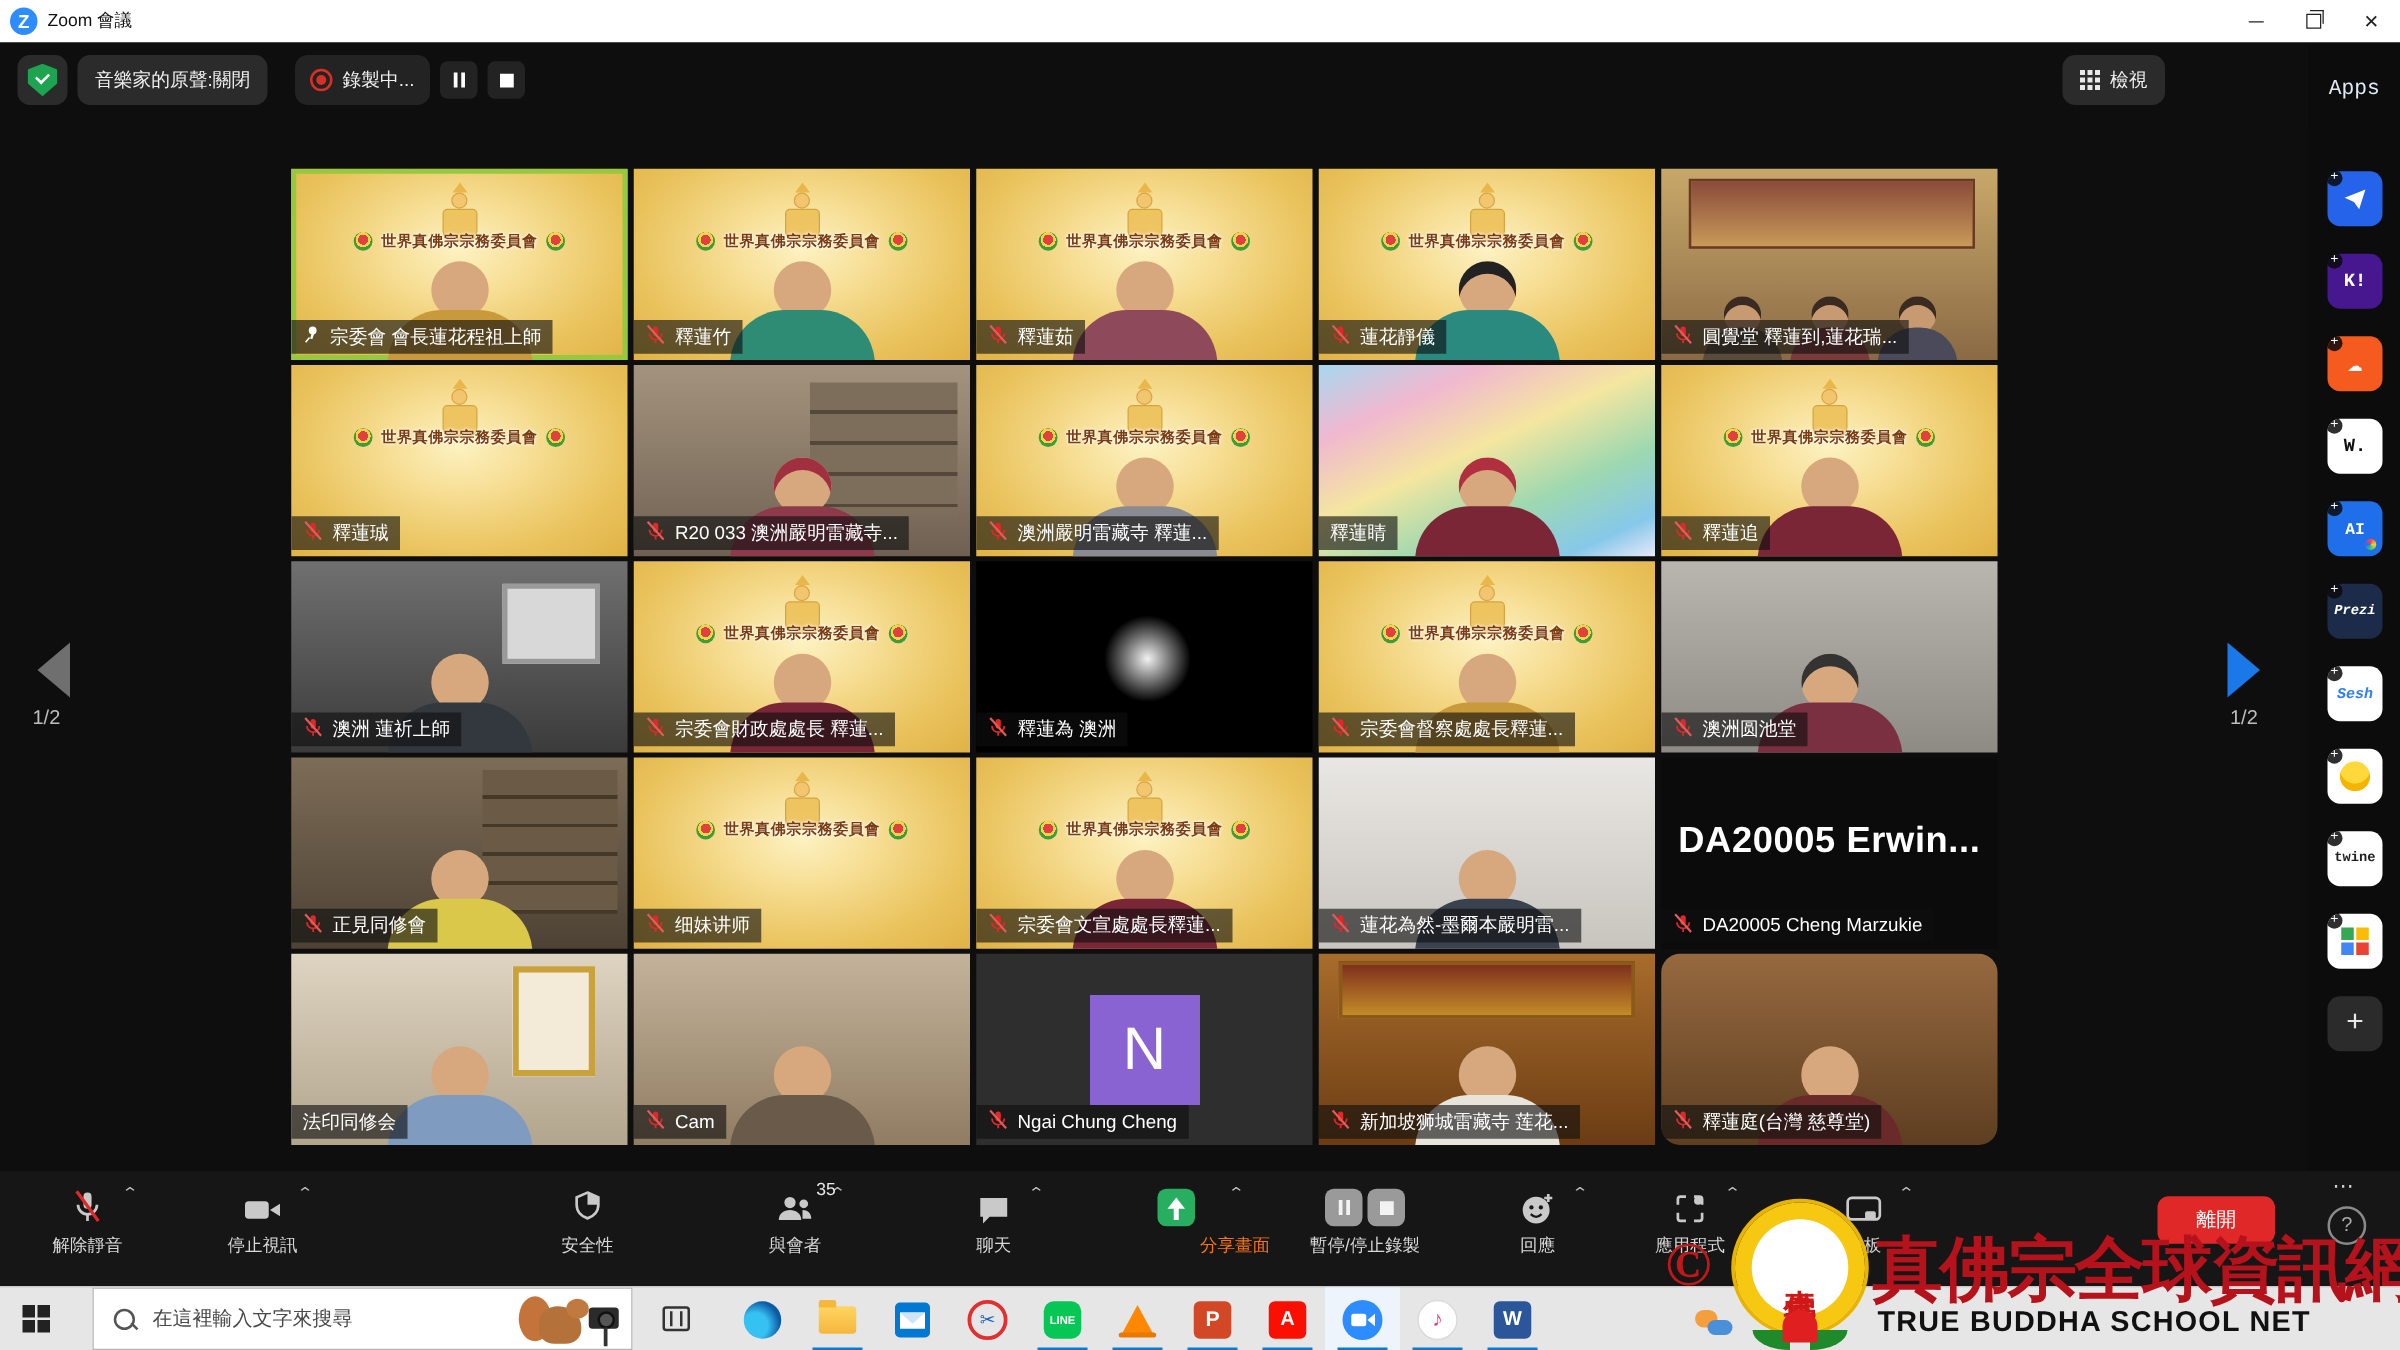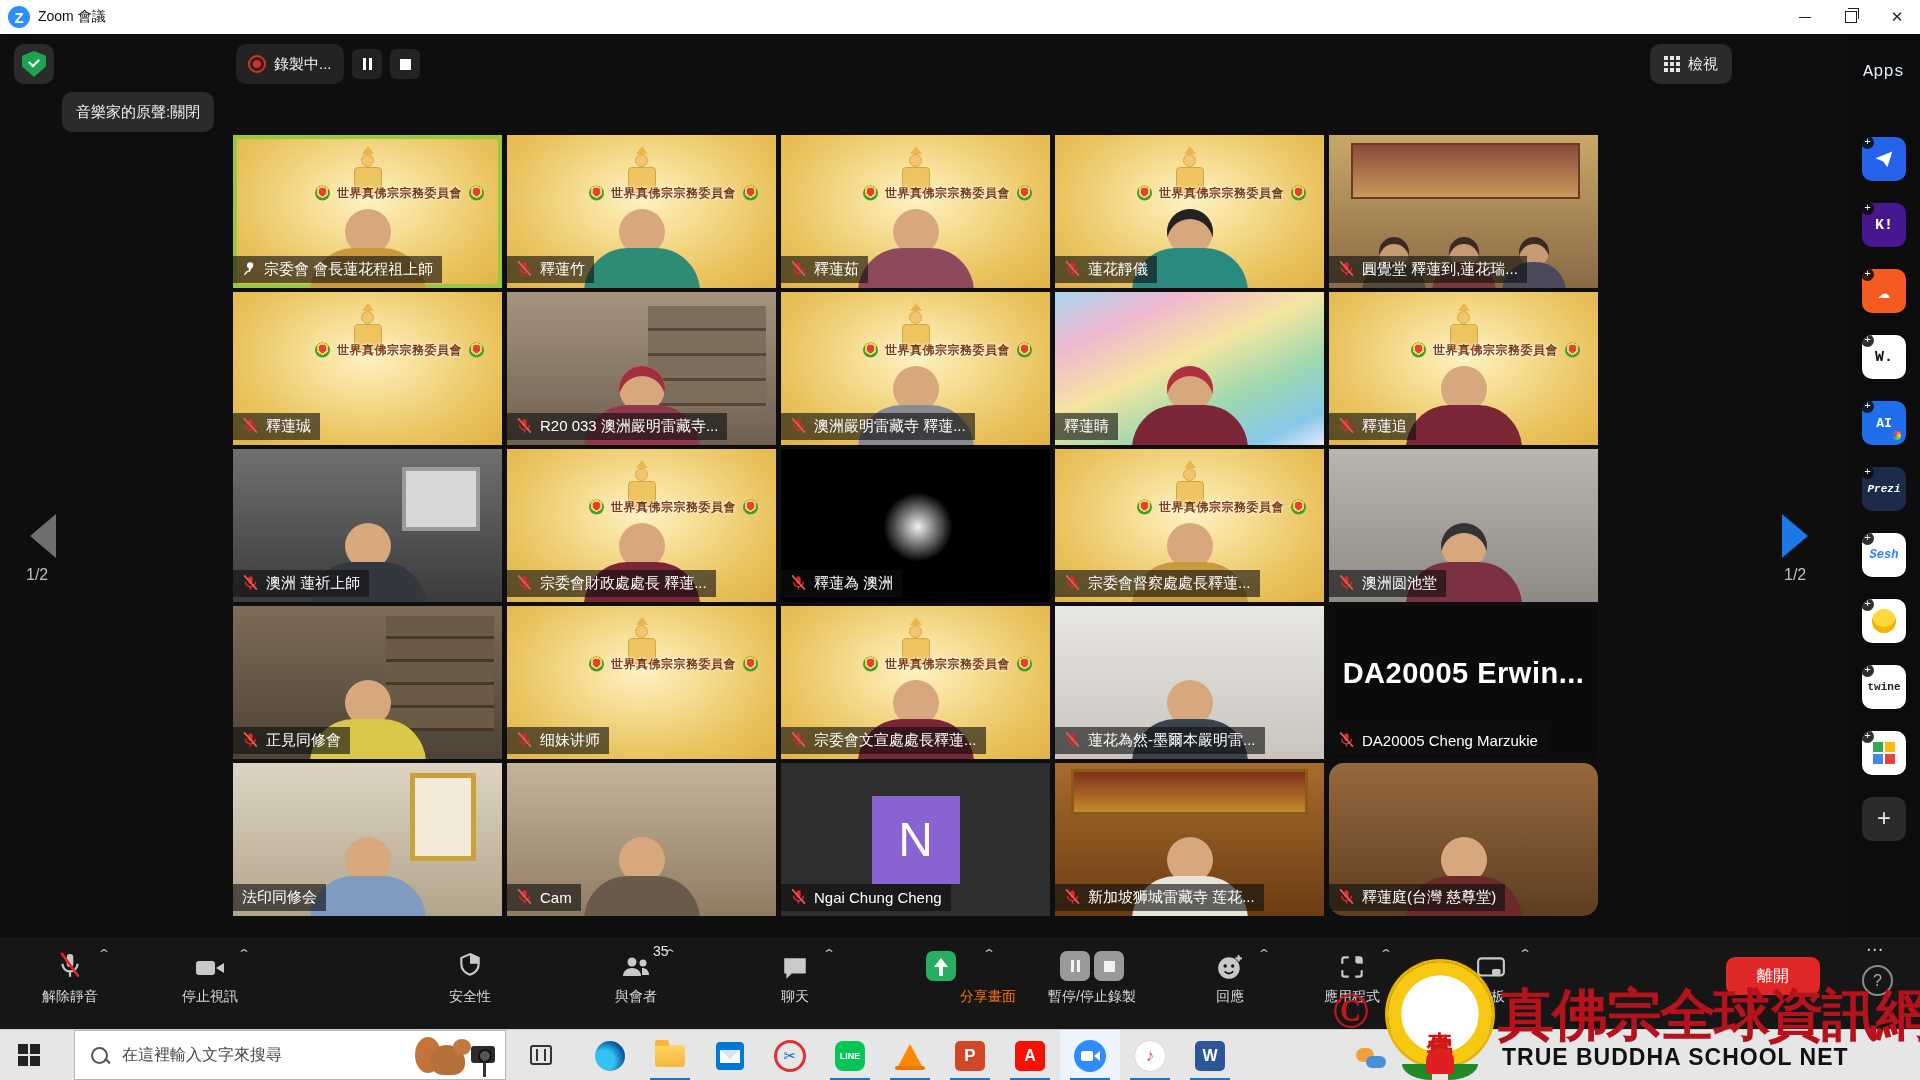--- a/index.html
+++ b/index.html
@@ -21,21 +21,21 @@
 
   
   .mheader{position:absolute;top:34px;left:0;width:1847px;height:72px;background:#0e0e0e;}
   .chip{position:absolute;top:10px;height:40px;background:#2b2b2b;border-radius:10px;
     display:flex;align-items:center;color:#f0f0f0;font-size:15px;}
   .chip-shield{left:14px;width:40px;justify-content:center;}
   .shield{width:24px;height:26px;background:#1ea450;border-radius:6px;
     clip-path:polygon(50% 0,100% 18%,100% 60%,50% 100%,0 60%,0 18%);position:relative;}
   .shield:after{content:"";position:absolute;left:7px;top:7px;width:8px;height:5px;
     border-left:2.5px solid #fff;border-bottom:2.5px solid #fff;transform:rotate(-45deg);}
-  .chip-audio{left:62px;padding:0 14px;margin-top:48px;}
+  .chip-audio{left:62px;padding:0 14px;}
   .chip-rec{left:236px;padding:0 12px;background:#232323;}
   .recdot{width:14px;height:14px;border-radius:50%;border:2px solid #d93025;position:relative;margin-right:8px;}
   .recdot:after{content:"";position:absolute;left:3px;top:3px;width:8px;height:8px;border-radius:50%;background:#d93025;}
   .recbtn{position:absolute;top:15px;width:30px;height:30px;background:#232323;border-radius:6px;
     display:flex;align-items:center;justify-content:center;}
   .recbtn.pause{left:352px;}
   .recbtn.stop{left:390px;}
   .bars{display:flex;gap:3px;}
   .bars i{width:3px;height:12px;background:#fff;display:block;}
   .sq{width:11px;height:11px;background:#fff;}
@@ -99,21 +99,21 @@
   .bg-temple{background:linear-gradient(#a86c2c 0%,#6b3c13 100%);padding-left:34px;}
   .bg-temple:before{content:"";position:absolute;top:6px;left:6%;width:88%;height:46px;
     background:linear-gradient(#7a2a1a,#c8922a);box-shadow:inset 0 0 0 3px #8a5a1a;}
   .bg-room_wood{background:linear-gradient(#96693f 0%,#5e3e21 100%);border-radius:15px;}
 
   
   .deity{position:absolute;top:7%;left:50%;transform:translateX(-50%);width:30px;height:46px;opacity:.85;}
   .deity .dh{width:11px;height:11px;border-radius:50%;background:#f2c268;margin:0 auto;border:1px solid #d79b3a;}
   .deity .dc{width:0;height:0;margin:0 auto;border-left:6px solid transparent;border-right:6px solid transparent;border-bottom:8px solid #e8b23f;}
   .deity .db{width:26px;height:24px;margin:0 auto;background:#edbf55;border-radius:4px 4px 8px 8px;border:1px solid #cf9a34;}
-  .banner{position:absolute;top:38%;left:0;width:100%;display:flex;align-items:center;justify-content:center;gap:7px;transform:translateY(-50%);margin-left:32px;}
+  .banner{position:absolute;top:38%;left:0;width:100%;display:flex;align-items:center;justify-content:center;gap:7px;transform:translateY(-50%);}
   .lotus{width:15px;height:15px;border-radius:50%;background:radial-gradient(circle at 50% 42%,#e04040 0 4px,#f5d24a 4px 6px,#3f9c3a 6px 100%);}
   .btext{font-size:12px;font-weight:bold;color:#7c3c12;letter-spacing:.5px;
     text-shadow:0 0 2px #fff,0 0 3px #fff;white-space:nowrap;}
 
   
   .person{position:absolute;bottom:-4px;left:50%;transform:translateX(-50%);width:120px;}
   .p-head{width:46px;height:46px;border-radius:50%;background:#d7a87e;margin:0 auto;}
   .p-body{width:116px;height:44px;border-radius:46px 46px 0 0;margin:-7px auto 0;}
   .crowd .p-head{width:30px;height:30px;}
   .crowd{width:70px;}

